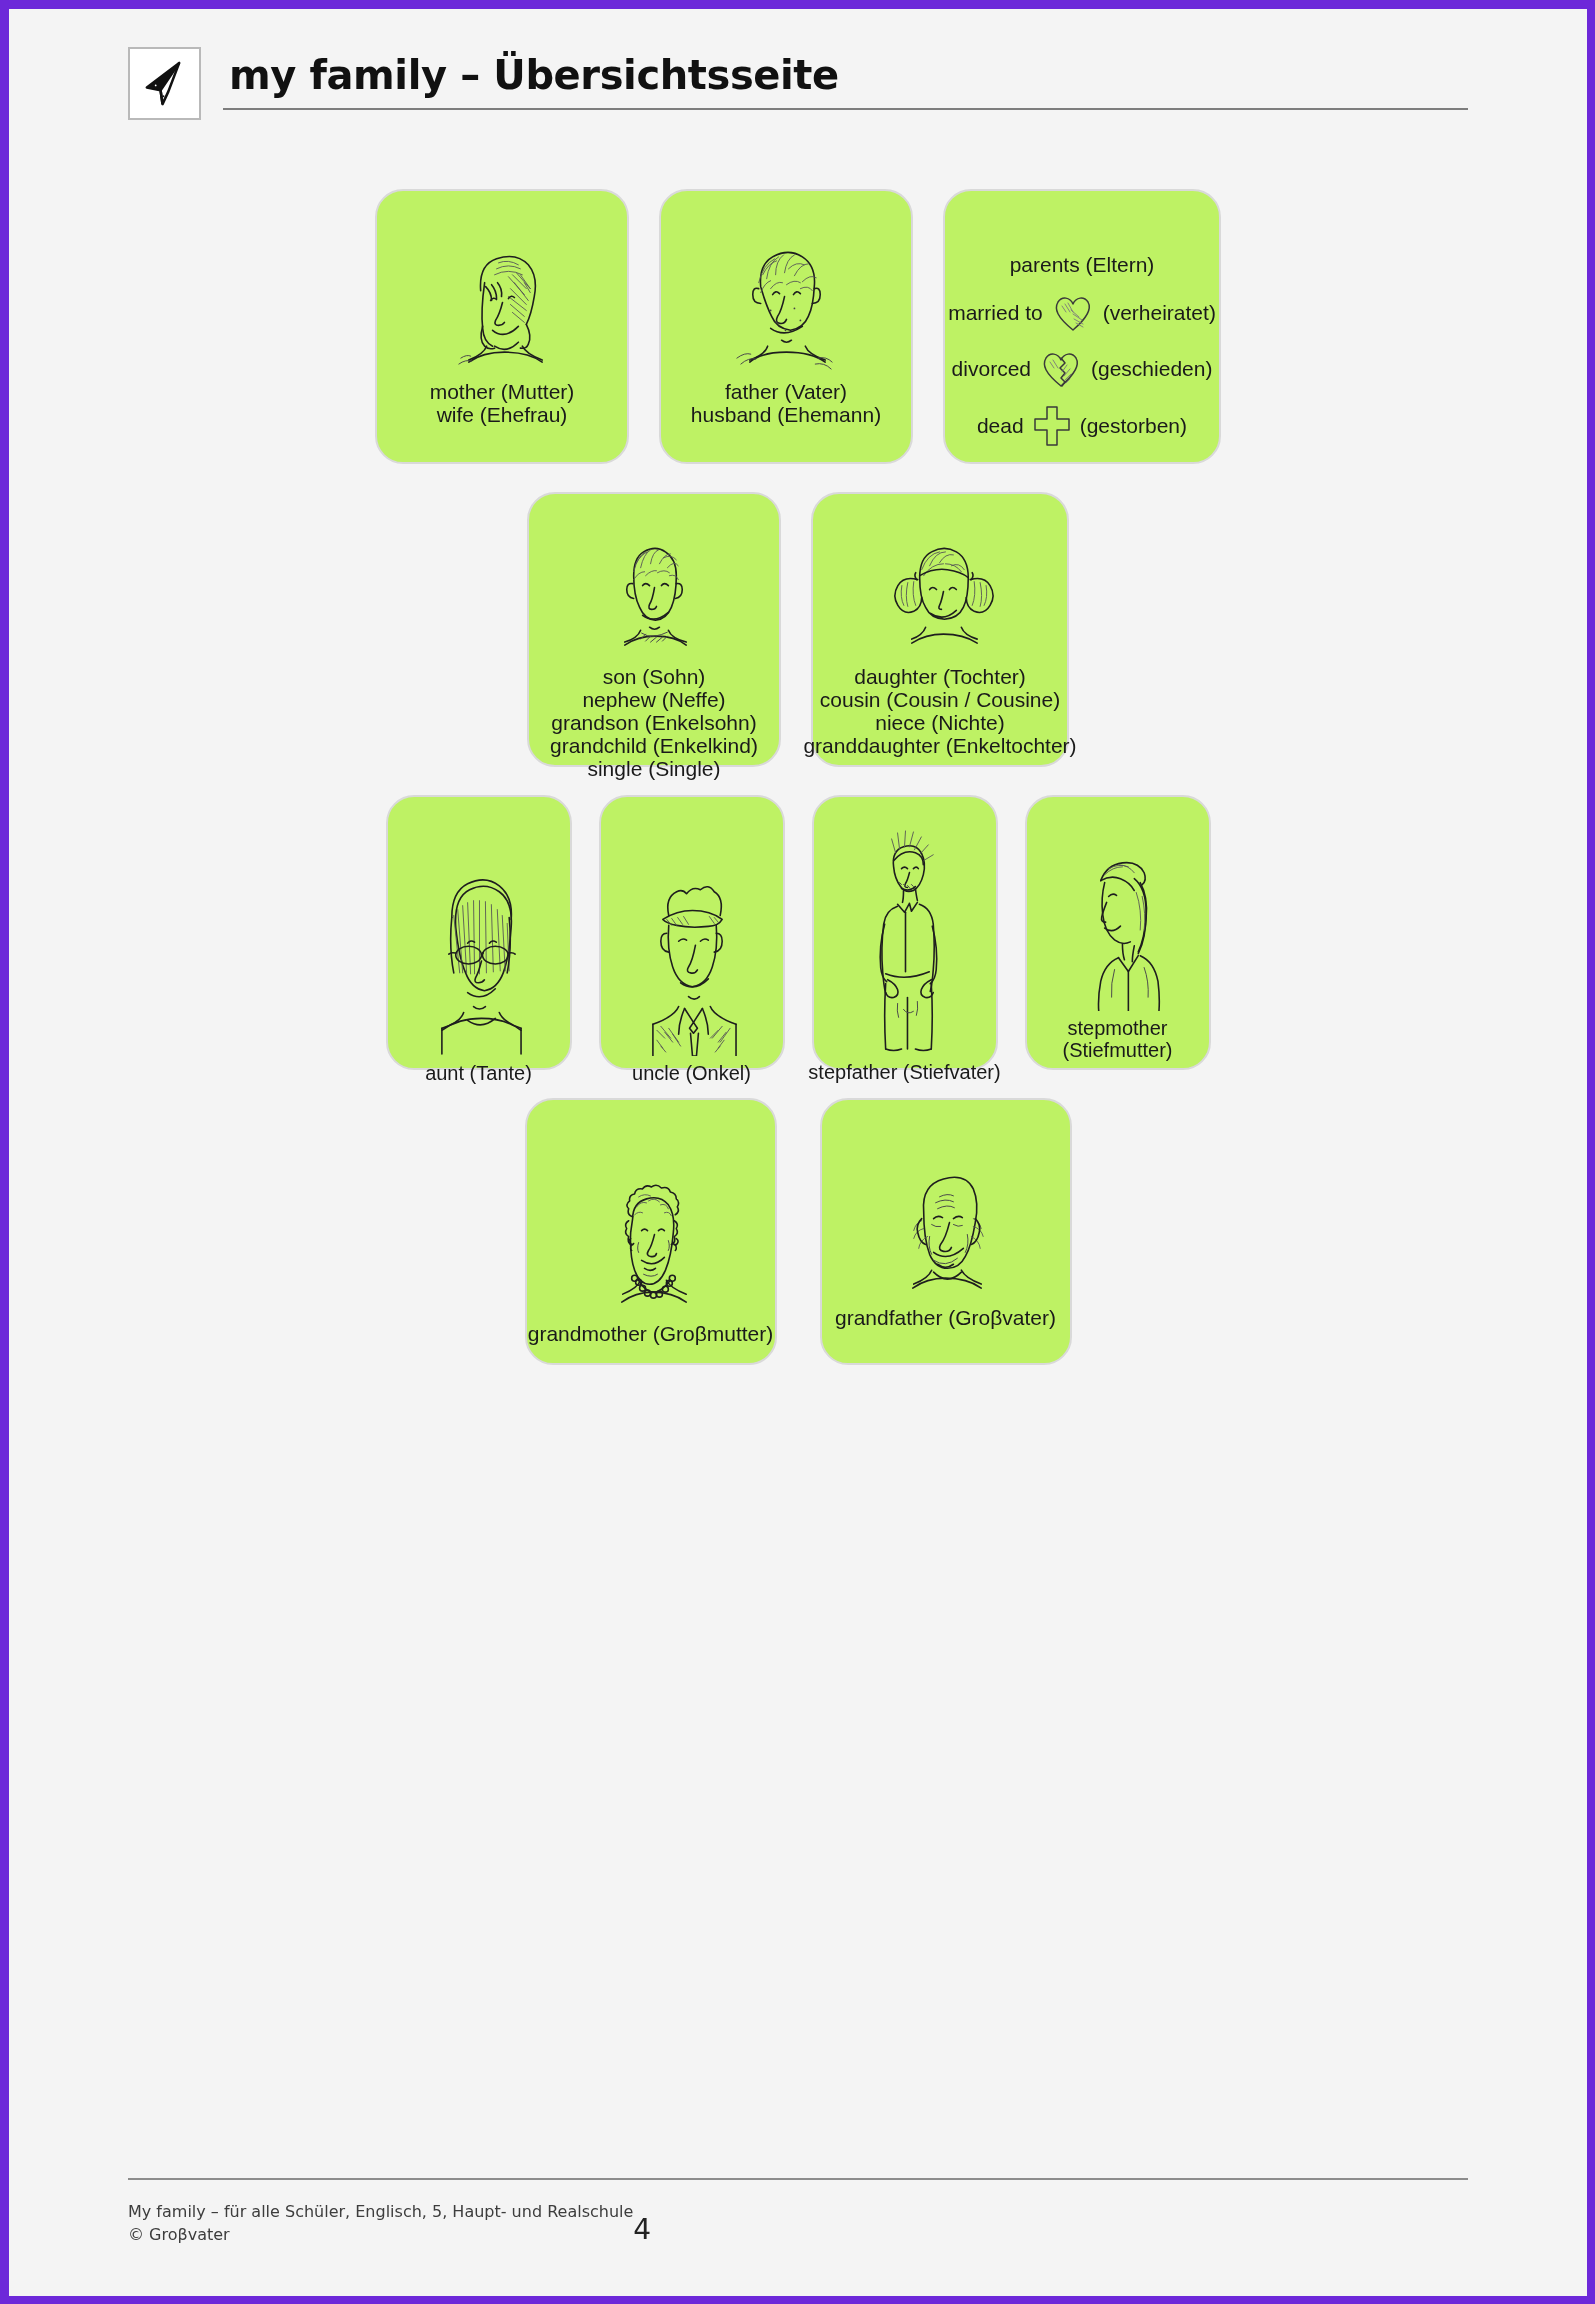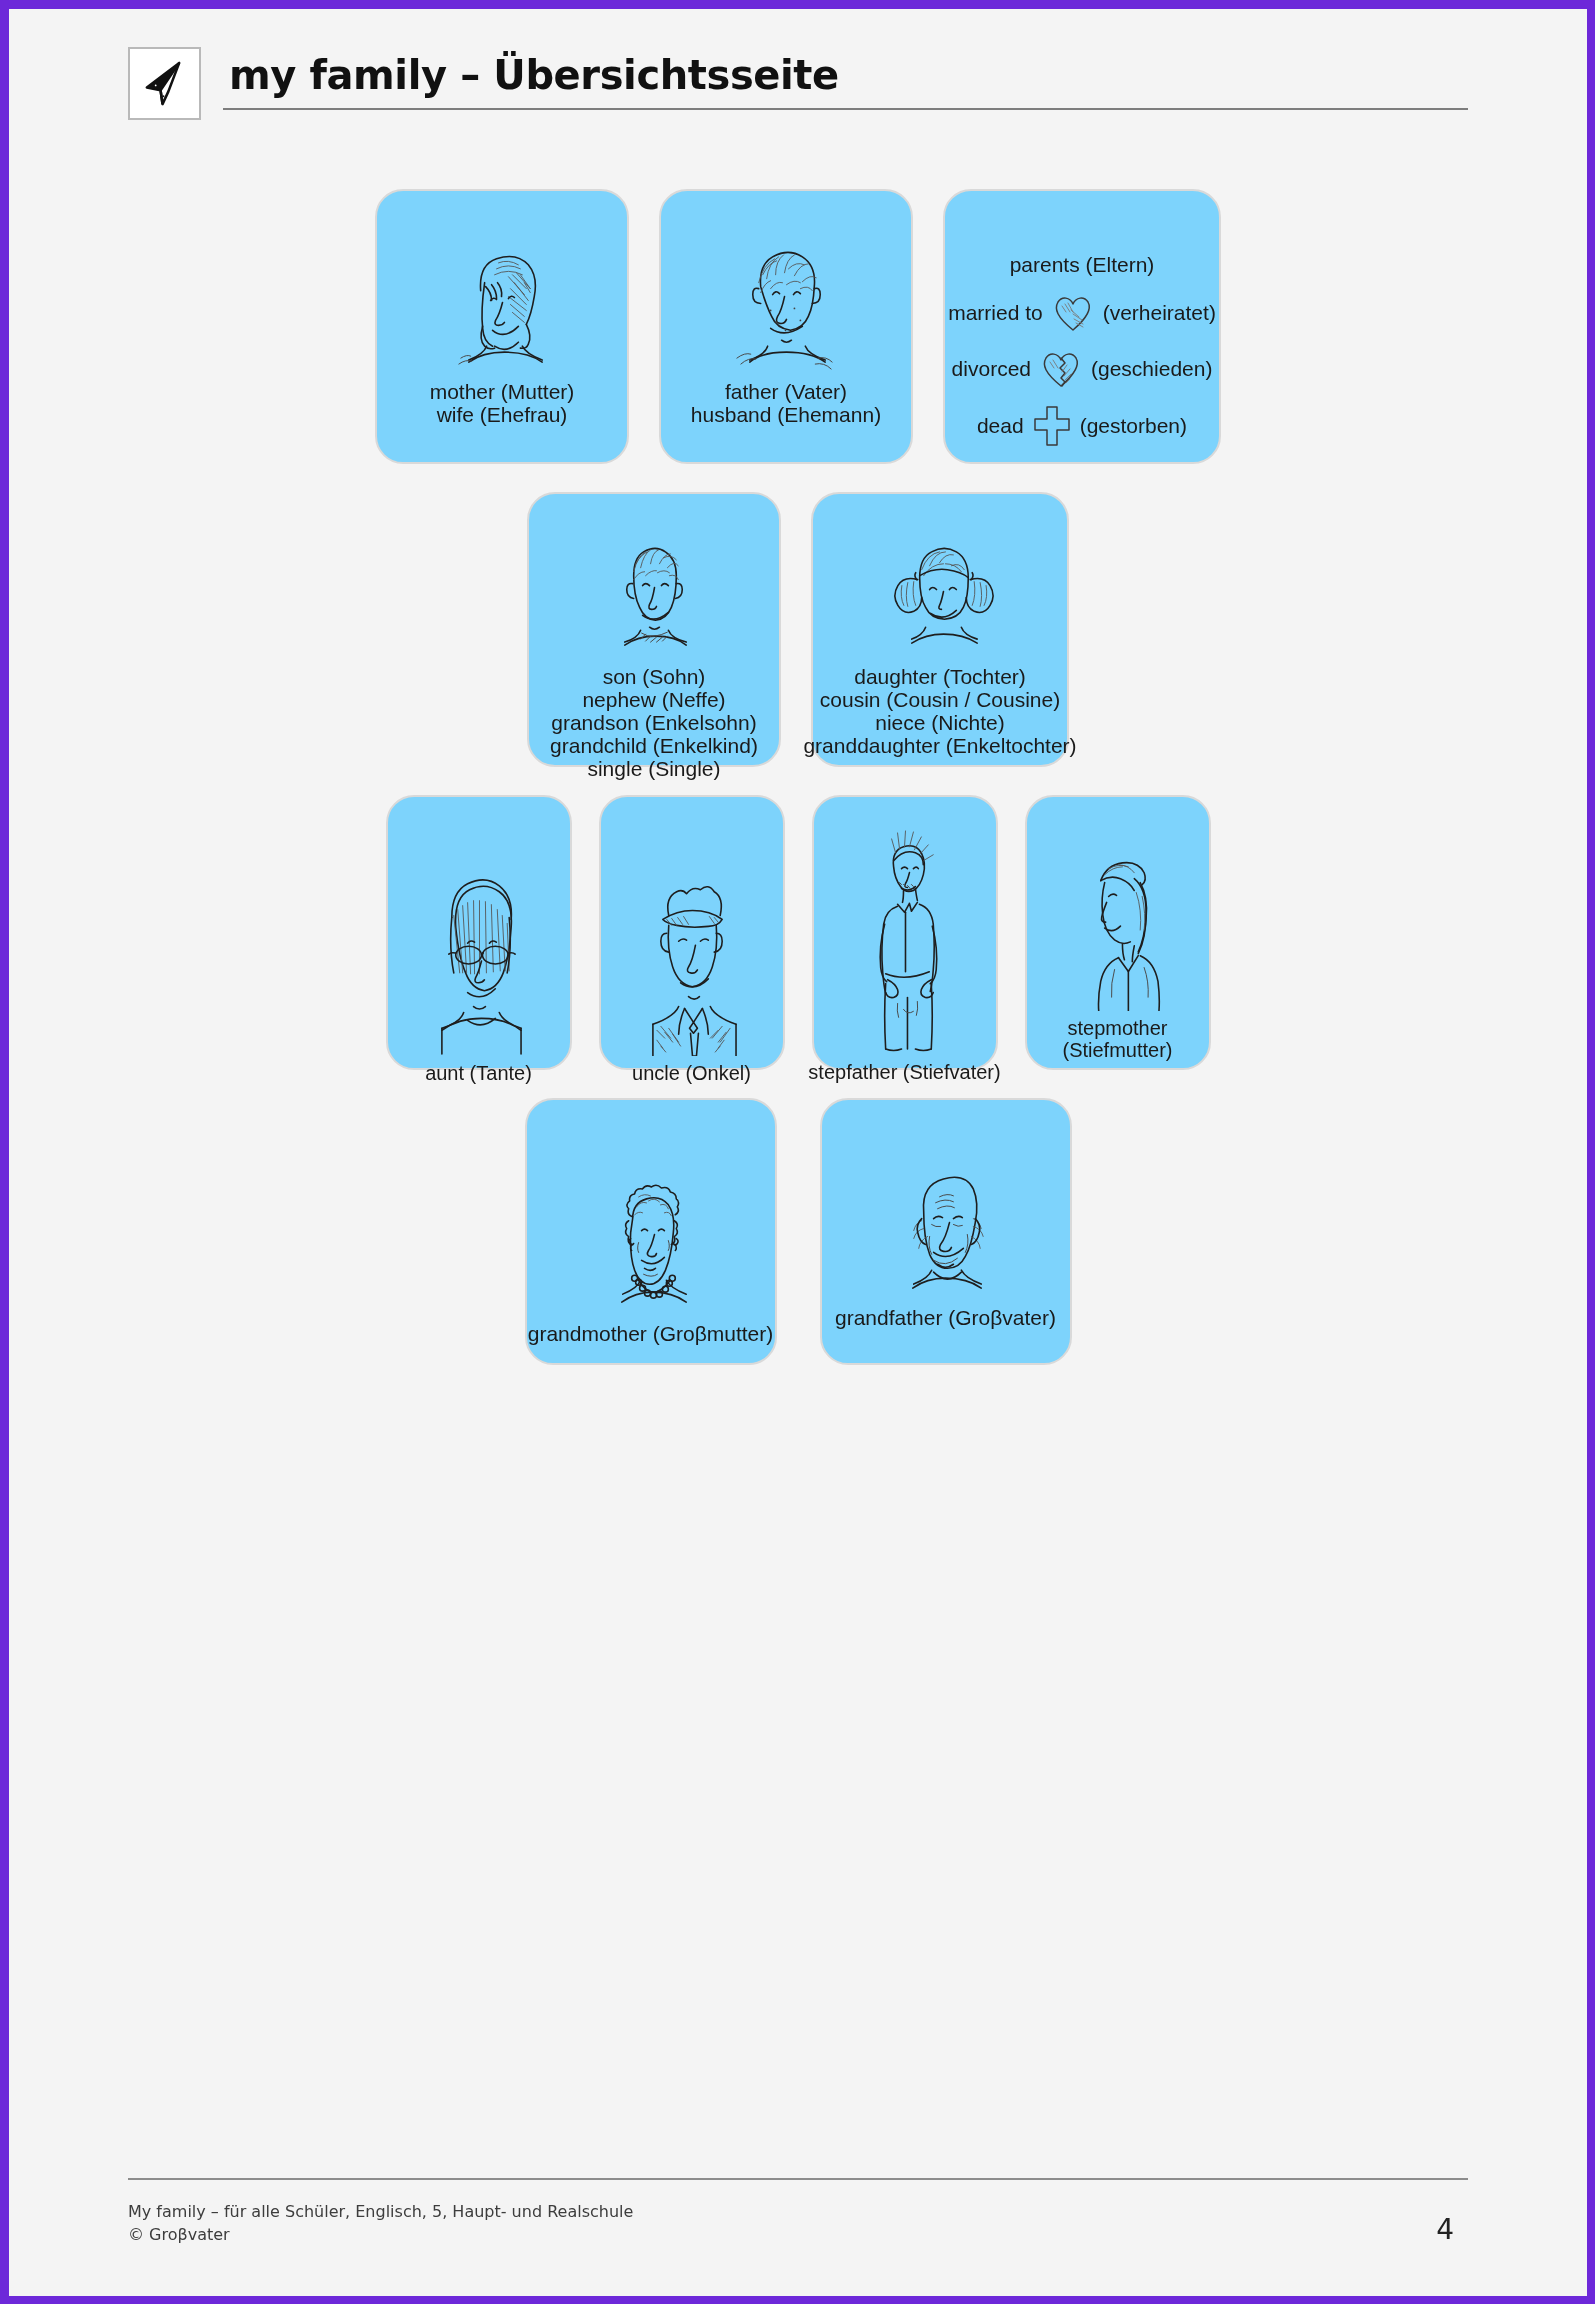--- a/index.html
+++ b/index.html
@@ -76,21 +76,21 @@
   .board {
     position: relative;
     margin-top: 69px;
   }
   .row {
     display: flex;
     justify-content: center;
     align-items: stretch;
   }
   .card {
-    background: #7dd3fc;
+    background: #bef264;
     border: 2px solid #d9d9d9;
     border-radius: 28px;
     box-sizing: border-box;
     display: flex;
     flex-direction: column;
     align-items: center;
     position: relative;
   }
   .card .art {
     flex: 0 0 auto;
@@ -168,21 +168,20 @@
   }
   .footer-rule {
     height: 2px;
     background: #8c8c8c;
     width: 100%;
     margin-bottom: 20px;
   }
   .footer-row {
     display: flex;
     align-items: flex-end;
-    justify-content: space-between;
   }
   .footer-text {
     font-family: "DejaVu Sans", sans-serif;
     font-size: 16px;
     line-height: 1.45;
     color: #3d3d3d;
   }
   .page-num {
     font-family: "DejaVu Sans", sans-serif;
     font-size: 28px;

